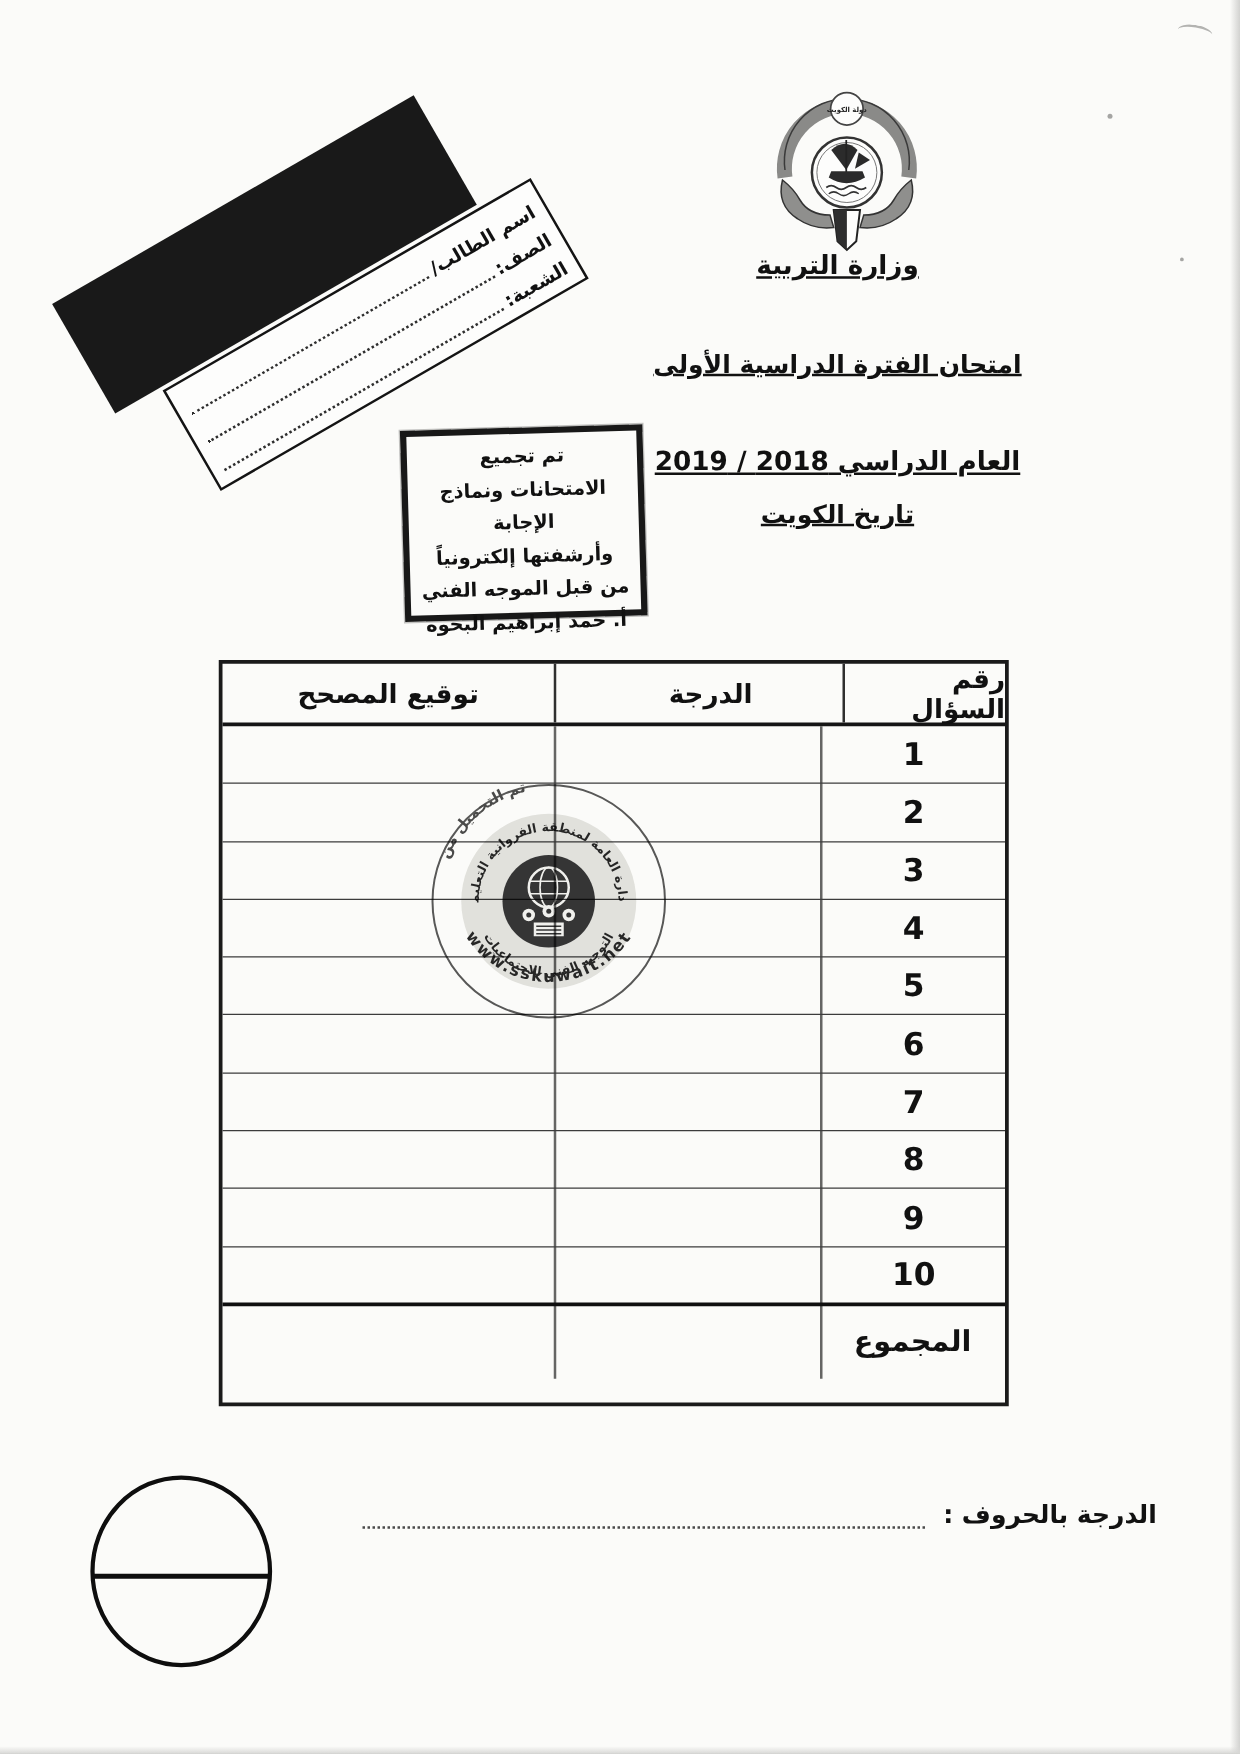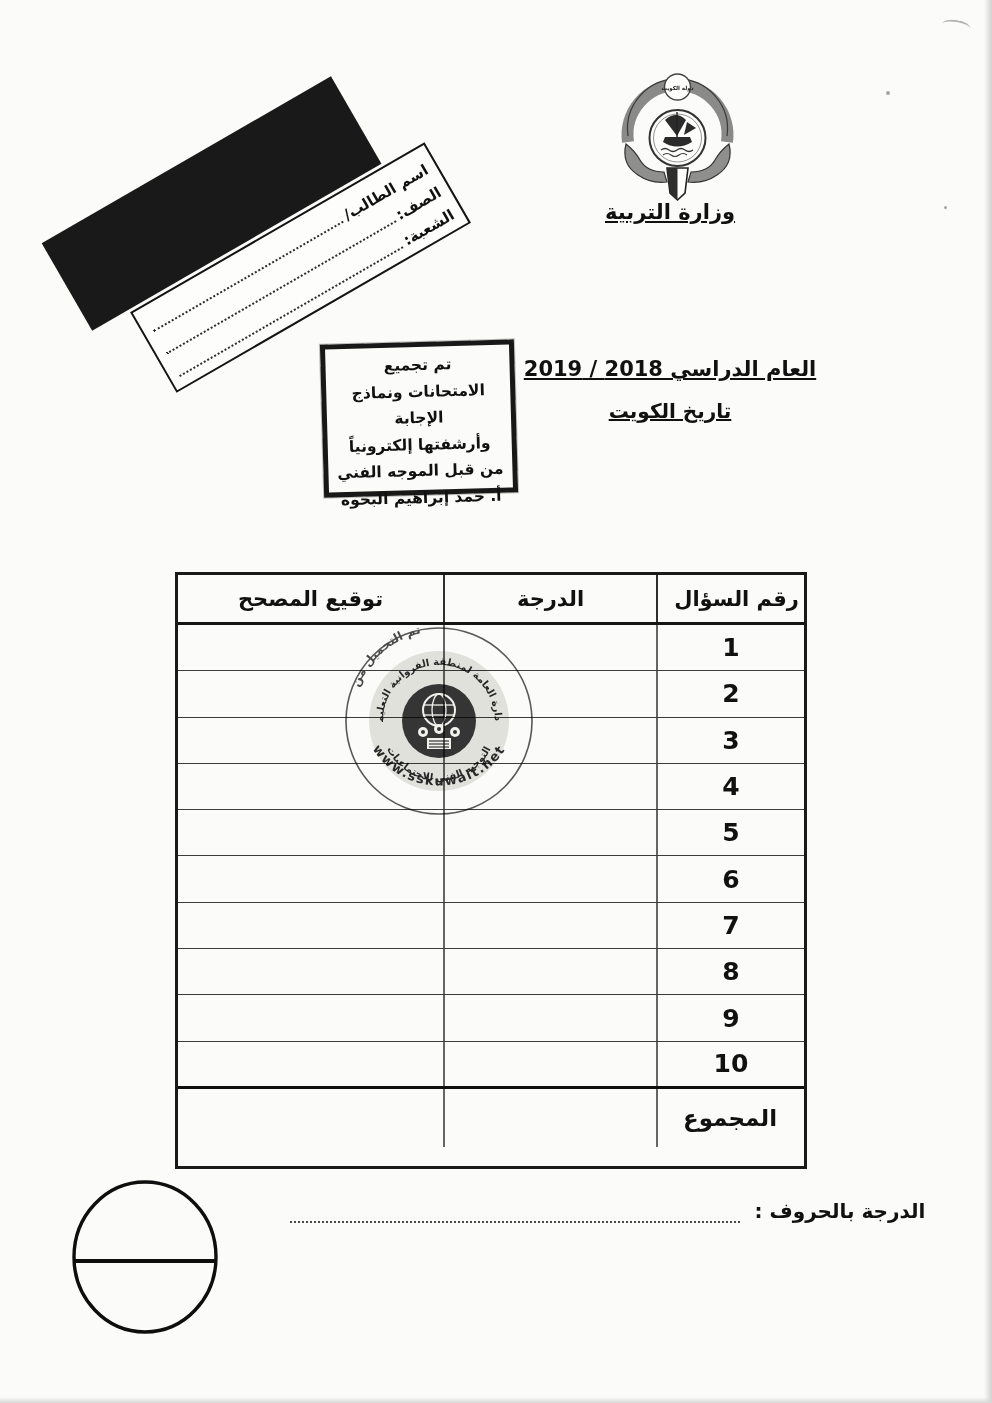--- a/index.html
+++ b/index.html
@@ -28,27 +28,27 @@
   .h3{ top:81px;  font-size:20px; }
   .h4{ top:120px; font-size:20px; }
   .h5{ top:159px; font-size:21px; letter-spacing:.5px; }
   .h6{ top:201px; font-size:20px; }
   
   .stamp{ position:absolute; left:322px; top:342px; width:184px; height:138px;
     border:5px solid #181818; transform:rotate(-1.6deg); background:rgba(255,255,255,.0);
     direction:rtl; text-align:center; font-weight:bold; font-size:15.5px; line-height:26.5px;
     padding-top:5px; box-shadow:0 0 0 1px rgba(20,20,20,.25); }
   
-  .gtable{ position:absolute; left:175px; top:572px; width:626px; height:591px;
+  .gtable{ position:absolute; left:175px; top:528px; width:626px; height:591px;
     border:3px solid #1a1a1a; background:transparent; }
   .g-header{ display:flex; direction:ltr; height:47px; border-bottom:3px solid #151515;
     font-weight:bold; font-size:21px; }
   .g-header .cell{ display:flex; align-items:center; justify-content:center; direction:rtl; }
   .c-sig{ width:265px; border-right:2px solid #2f2f2f; }
-  .c-grade{ width:211px; border-right:2px solid #2f2f2f; }
+  .c-grade{ width:211px; border-right:2px solid #2f2f2f;padding-left:18px; }
   .c-num{ flex:1;padding-left:11px; }
   .g-body{ position:relative; }
   .g-row{ position:relative; height:45.3px; border-bottom:1px solid #3c3c3c; }
   .g-row.last{ border-bottom:3.5px solid #0f0f0f; height:44px; }
   .qnum{ position:absolute; left:480px; width:146px; top:0; bottom:0;
     display:flex; align-items:center; justify-content:center;
     font-weight:bold; font-size:25px; }
   .g-total{ position:relative; height:58px; }
   .total-lbl{ position:absolute; left:478px; width:148px; top:0; bottom:0;
     display:flex; align-items:center; justify-content:center; direction:rtl;
@@ -119,20 +119,21 @@
     </g>
 
     <g>
       <path d="M57,106 L78,106 L75,131 L67.5,138 L60,131 Z" fill="#fdfdfc" stroke="#222" stroke-width="1.6"></path>
       <path d="M57,106 L67.5,106 L67.5,138 L60,131 Z" fill="#2e2e2e"></path>
     </g>
   </svg>
 
   <div class="header-lines" style="height:230px;">
     <div class="hline h1">وزارة التربية</div>
+    <div class="hline h3">امتحان الفترة الدراسية الأولى</div>
     <div class="hline h5">العام الدراسي  2018 / 2019</div>
     <div class="hline h6">تاريخ الكويت</div>
   </div>
 
   <div class="stamp">
     <div>تم تجميع</div>
     <div>الامتحانات ونماذج الإجابة</div>
     <div>وأرشفتها إلكترونياً</div>
     <div>من قبل الموجه الفني</div>
     <div>أ. حمد إبراهيم البحوه</div>

